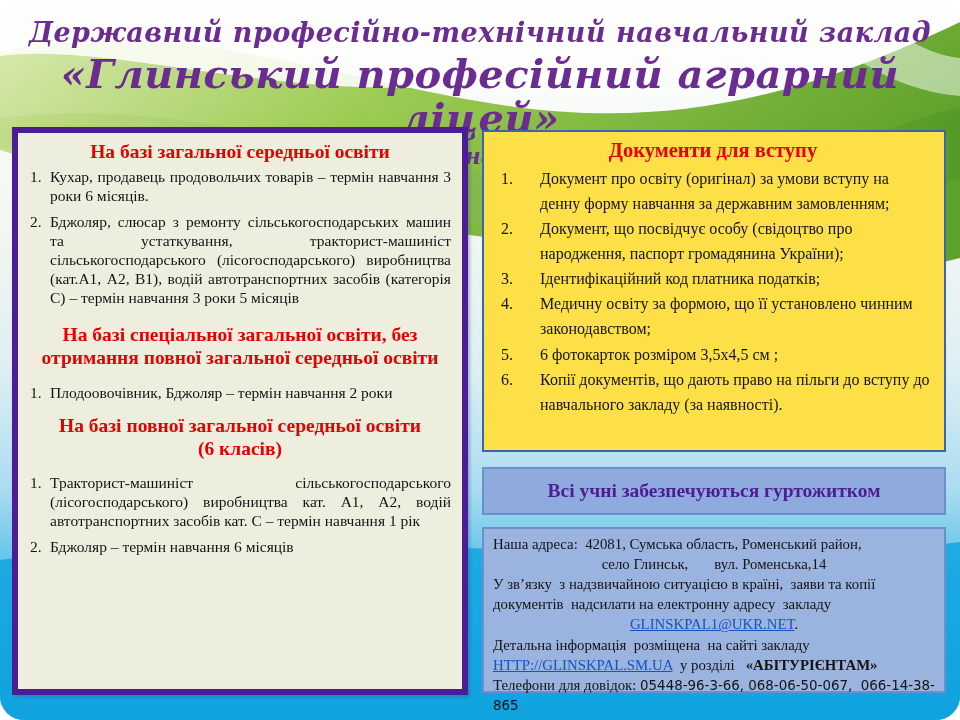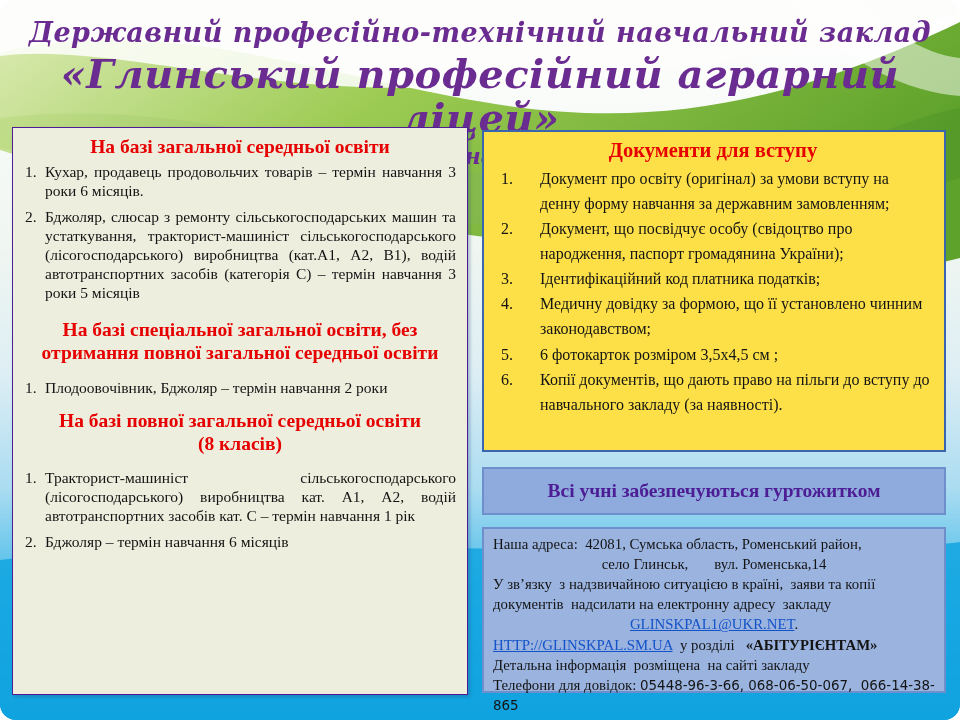--- a/index.html
+++ b/index.html
@@ -1,19 +1,19 @@
 <!DOCTYPE html>
 <html lang="uk"><head>
 <meta charset="utf-8">
 <style>
   html, body { margin: 0; padding: 0; background: #ffffff; }
   .slide {
     position: relative;
     width: 960px; height: 720px;
-    border-radius: 16px;
+    border-radius: 24px;
     overflow: hidden;
     font-family: "Liberation Serif", serif;
   }
   .bg-svg { position: absolute; left: 0; top: 0; width: 960px; height: 720px; }
 
   
   .title-block {
     position: absolute; left: 0; top: 14px; width: 960px;
     text-align: center;
     color: #6B2C91;
@@ -28,21 +28,21 @@
   
   .panel { position: absolute; box-sizing: border-box; }
   .red-heading {
     color: #E60000; font-weight: bold; text-align: center; line-height: 1.16;
   }
 
   
   .panel-programs {
     left: 12px; top: 127px; width: 456px; height: 568px;
     background: #EEEEDF;
-    border: 1px solid #4c1d95;
+    border: 6px solid #4c1d95;
     padding: 8px 11px 6px 11px;
     box-shadow: 2px 2px 3px rgba(50,80,130,0.35);
     color: #141414;
   }
   .panel-programs .sec-title { font-size: 19.5px; }
   .courses {
     margin: 0; padding: 0; list-style: none; counter-reset: c;
     font-size: 15.5px; line-height: 1.23;
   }
   .courses li {
@@ -145,48 +145,48 @@
       <li>Бджоляр, слюсар з ремонту сільськогосподарських машин та устаткування, тракторист-машиніст сільськогосподарського (лісогосподарського) виробництва (кат.А1, А2, В1), водій автотранспортних засобів (категорія С) – термін навчання 3 роки 5 місяців</li>
     </ol>
 
     <div class="red-heading sec-title h-special">На базі спеціальної загальної освіти, без отримання повної загальної середньої освіти</div>
     <ol class="courses">
       <li>Плодоовочівник, Бджоляр – термін навчання 2 роки</li>
     </ol>
 
     <div class="red-heading sec-title h-full">
       <div>На базі повної загальної середньої освіти</div>
-      <div>(8 класів)</div>
+      <div>(6 класів)</div>
     </div>
     <ol class="courses">
       <li>Тракторист-машиніст сільськогосподарського (лісогосподарського) виробництва кат. А1, А2, водій автотранспортних засобів кат. С – термін навчання 1 рік</li>
       <li>Бджоляр – термін навчання 6 місяців</li>
     </ol>
   </div>
 
   <div class="panel panel-docs">
     <div class="red-heading sec-title">Документи для вступу</div>
     <ol class="docs-list">
       <li>Документ про освіту (оригінал) за умови вступу на денну форму навчання за державним замовленням;</li>
       <li>Документ, що посвідчує особу (свідоцтво про народження, паспорт громадянина України);</li>
       <li>Ідентифікаційний код платника податків;</li>
-      <li>Медичну довідку за формою, що її установлено чинним законодавством;</li>
+      <li>Медичну освіту за формою, що її установлено чинним законодавством;</li>
       <li>6 фотокарток розміром 3,5х4,5 см ;</li>
       <li>Копії документів, що дають право на пільги до вступу до навчального закладу (за наявності).</li>
     </ol>
   </div>
 
   <div class="panel panel-hostel">
     <span class="hostel-text">Всі учні забезпечуються гуртожитком</span>
   </div>
 
   <div class="panel panel-contact">
     <div class="line">Наша адреса:  42081, Сумська область, Роменський район,</div>
     <div class="line center">село Глинськ,       вул. Роменська,14</div>
     <div class="line">У зв’язку  з надзвичайною ситуацією в країні,  заяви та копії</div>
     <div class="line">документів  надсилати на електронну адресу  закладу</div>
     <div class="line center"><a class="link">GLINSKPAL1@UKR.NET</a><span>.</span></div>
+    <div class="line">Детальна інформація  розміщена  на сайті закладу</div>
     <div class="line"><a class="link">HTTP://GLINSKPAL.SM.UA</a><span>  у розділі   </span><span class="bold">«АБІТУРІЄНТАМ»</span></div>
-    <div class="line">Детальна інформація  розміщена  на сайті закладу</div>
     <div class="line"><span>Телефони для довідок: </span><span class="phones-num">05448-96-3-66, 068-06-50-067,  066-14-38-865</span></div>
   </div>
 
 </div>
 
 </body></html>

